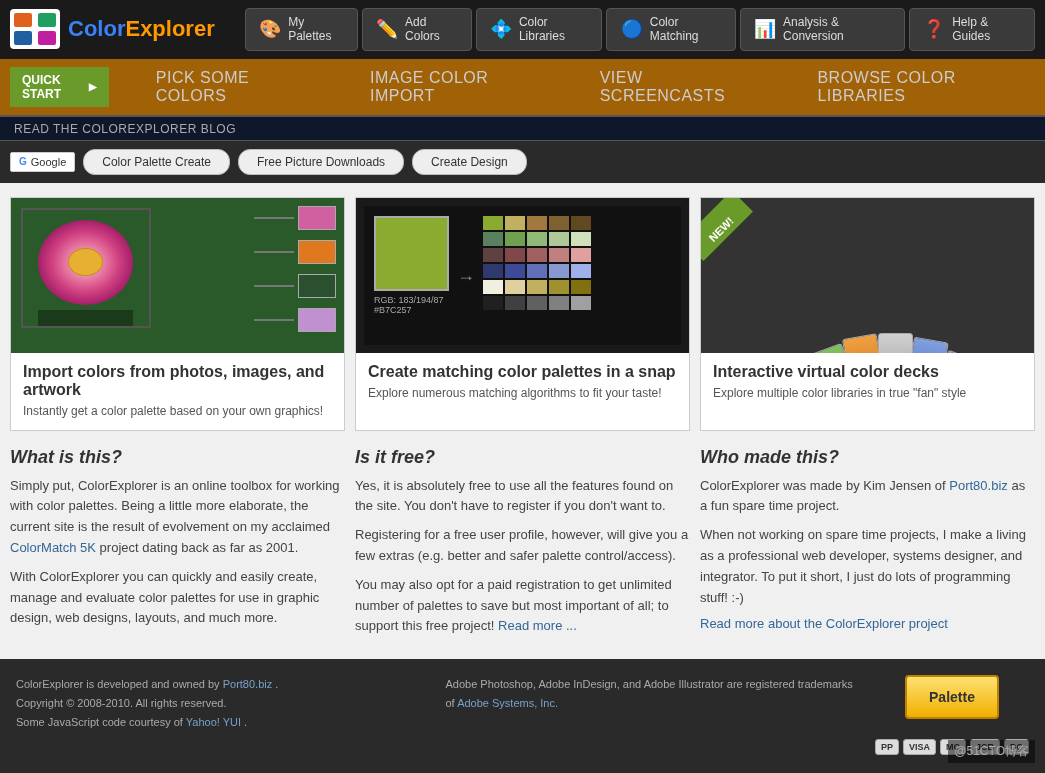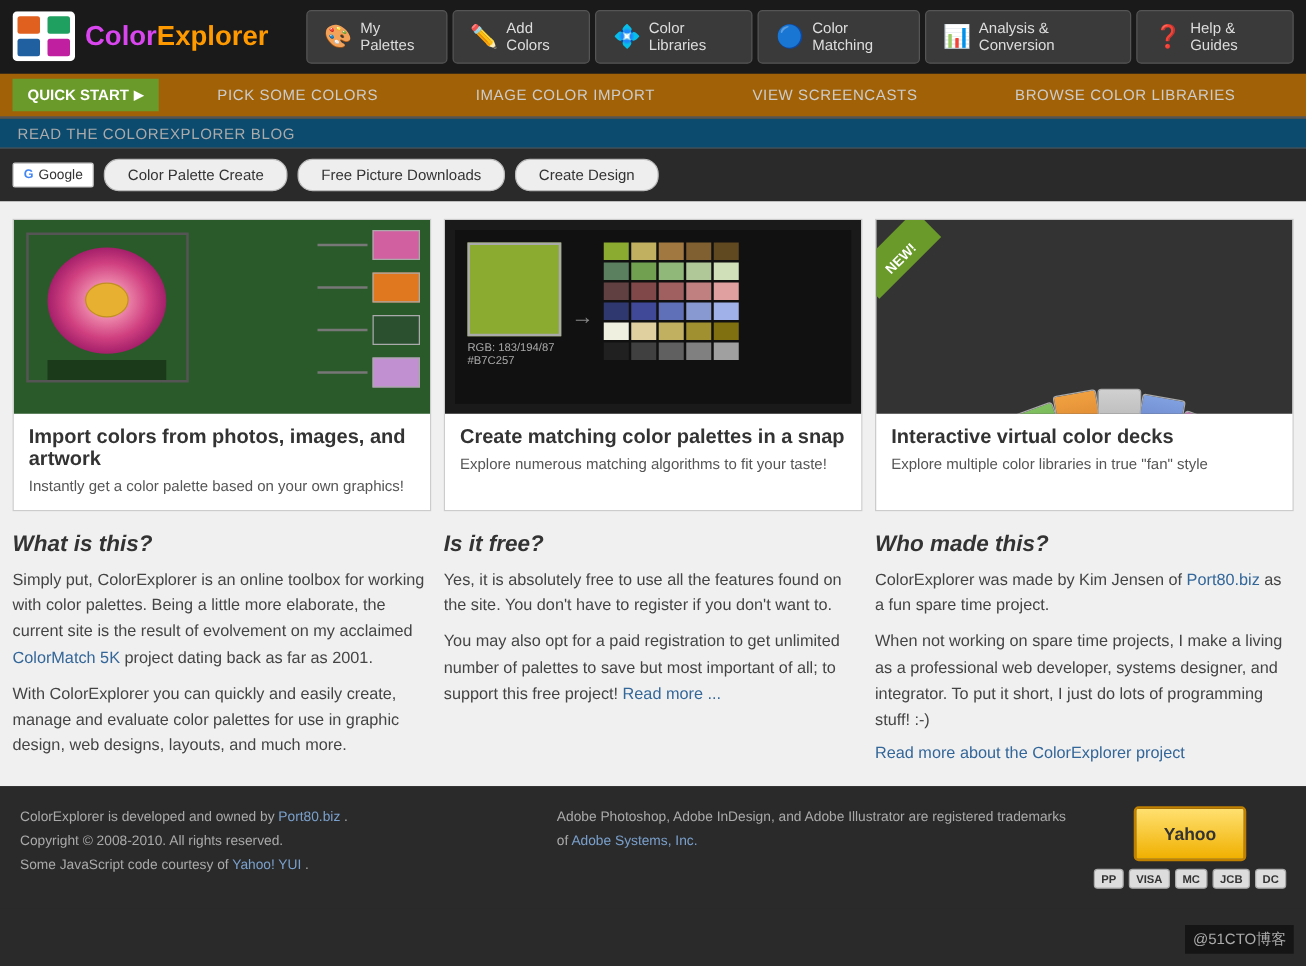--- a/index.html
+++ b/index.html
@@ -19,24 +19,24 @@
       color: #ddd; font-size: 13px; text-decoration: none;
       background: #3a3a3a; border: 1px solid #555;
     }
     .nav-btn .nav-icon { font-size: 18px; }
     .nav-btn .nav-label { font-size: 12px; line-height: 1.2; }
 
     
     #quickbar { background: #a16207; display: flex; align-items: center; padding: 0 10px; gap: 16px; border-bottom: 2px solid #555; }
     #quickstart-badge { background: #6a9a2a; color: #fff; padding: 6px 12px; font-size: 12px; font-weight: bold; display: flex; align-items: center; gap: 4px; }
     #quickstart-badge::after { content: '▶'; font-size: 10px; }
-    .qbar-item { color: #ccc; padding: 10px 31px; font-size: 12px; cursor: pointer; text-transform: uppercase; letter-spacing: 0.5px; }
-
-    
-    #blogbar { background: #0c4a6e; padding: 4px 14px; border-bottom: 1px solid #555; }
+    .qbar-item { color: #ccc; padding: 10px 31px; font-size: 16px; cursor: pointer; text-transform: uppercase; letter-spacing: 0.5px; }
+
+    
+    #blogbar { background: #0f172a; padding: 4px 14px; border-bottom: 1px solid #555; }
     #blogbar a { color: #aaa; font-size: 12px; text-transform: uppercase; letter-spacing: 0.5px; text-decoration: none; }
 
     
     #tabsrow { background: #2a2a2a; display: flex; align-items: center; padding: 8px 10px; gap: 8px; }
     .google-box { background: #fff; border: 1px solid #ccc; padding: 3px 8px; font-size: 11px; color: #333; display: flex; align-items: center; gap: 4px; border-radius: 2px; }
     .tab-item { background: #eee; border: 1px solid #bbb; padding: 5px 18px; font-size: 12px; color: #333; border-radius: 12px; cursor: pointer; }
 
     
     #main { background: #f0f0f0; padding: 14px 10px; }
     .cards { display: flex; gap: 10px; margin-bottom: 16px; }
@@ -62,21 +62,21 @@
     .info-col h3 { font-size: 18px; font-weight: bold; color: #333; margin-bottom: 8px; font-style: italic; }
     .info-col p { font-size: 13px; color: #444; line-height: 1.6; margin-bottom: 8px; }
     .info-col a { color: #336699; text-decoration: none; }
 
     
     #footer { background: #2a2a2a; color: #aaa; padding: 16px 16px; display: flex; gap: 20px; align-items: flex-start; }
     .footer-col { flex: 1; font-size: 11px; line-height: 1.7; }
     .footer-col a { color: #7aa0cc; text-decoration: none; }
     .footer-donate { display: flex; align-items: center; justify-content: flex-end; }
     .donate-btn { background: linear-gradient(to bottom, #ffe070, #f0b000); border: 2px solid #c08000; padding: 12px 22px; font-size: 14px; font-weight: bold; color: #333; cursor: pointer; border-radius: 4px; }
-    .cc-icons { display: flex; gap: 4px; margin-top: 6px; justify-content: center; }
+    .cc-icons { display: flex; gap: 4px; margin-top: 20px; justify-content: center; }
     .cc-icon { background: #ddd; border: 1px solid #aaa; border-radius: 3px; padding: 2px 5px; font-size: 9px; color: #333; font-weight: bold; }
 
     
     .c1-inner { position: relative; width: 100%; height: 100%; }
 
     
     #watermark { position: fixed; bottom: 10px; right: 10px; color: #aaa; font-size: 12px; background: rgba(0,0,0,0.5); padding: 3px 6px; }
   </style>
 </head>
 <body>
@@ -84,21 +84,21 @@
 <div id="header">
   <div id="logo">
     <svg id="logo-icon" viewBox="0 0 50 40">
       <rect width="50" height="40" rx="4" fill="#fff"></rect>
       <rect x="4" y="4" width="18" height="14" rx="2" fill="#e06020"></rect>
       <rect x="4" y="22" width="18" height="14" rx="2" fill="#2060a0"></rect>
       <rect x="28" y="4" width="18" height="14" rx="2" fill="#20a060"></rect>
       <rect x="28" y="22" width="18" height="14" rx="2" fill="#c020a0"></rect>
     </svg>
     <div id="logo-text">
-      <span style="color:#d946ef;">Color</span><span style="color:#f90;">Explorer</span>
+      <span style="color:#3b82f6;">Color</span><span style="color:#f90;">Explorer</span>
     </div>
   </div>
   <div id="nav">
     <a class="nav-btn">
       <span class="nav-icon">🎨</span>
       <span class="nav-label">My
 Palettes</span>
     </a>
     <a class="nav-btn">
       <span class="nav-icon">✏️</span>
@@ -286,20 +286,21 @@
         project dating back as far as 2001.
       </p>
       <p>
         With ColorExplorer you can quickly and easily create, manage and evaluate color palettes for use in graphic design, web designs, layouts, and much more.
       </p>
     </div>
 
     <div class="info-col">
       <h3>Is it free?</h3>
       <p>Yes, it is absolutely free to use all the features found on the site. You don't have to register if you don't want to.</p>
+      <p>Registering for a free user profile, however, will give you a few extras (e.g. better and safer palette control/access).</p>
       <p>You may also opt for a paid registration to get unlimited number of palettes to save but most important of all; to support this free project! <a>Read more ...</a></p>
     </div>
 
     <div class="info-col">
       <h3>Who made this?</h3>
       <p>ColorExplorer was made by Kim Jensen of <a>Port80.biz</a> as a fun spare time project.</p>
       <p>When not working on spare time projects, I make a living as a professional web developer, systems designer, and integrator. To put it short, I just do lots of programming stuff! :-)</p>
       <a>Read more about the ColorExplorer project</a>
     </div>
   </div>
@@ -314,21 +315,21 @@
     <span>Some JavaScript code courtesy of</span>
     <a>Yahoo! YUI</a>
     <span>.</span>
   </div>
   <div class="footer-col">
     <span>Adobe Photoshop, Adobe InDesign, and Adobe Illustrator are registered trademarks of</span>
     <a>Adobe Systems, Inc.</a>
   </div>
   <div class="footer-donate">
     <div style="display:flex;flex-direction:column;align-items:center;">
-      <button class="donate-btn">Yahoo</button>
+      <button class="donate-btn">Palette</button>
       <div class="cc-icons">
         <span class="cc-icon">PP</span>
         <span class="cc-icon">VISA</span>
         <span class="cc-icon">MC</span>
         <span class="cc-icon">JCB</span>
         <span class="cc-icon">DC</span>
       </div>
     </div>
   </div>
 </div>

